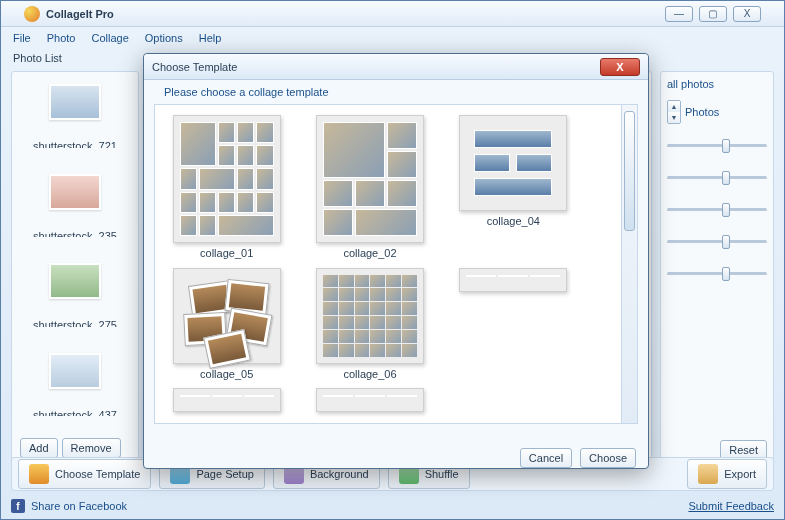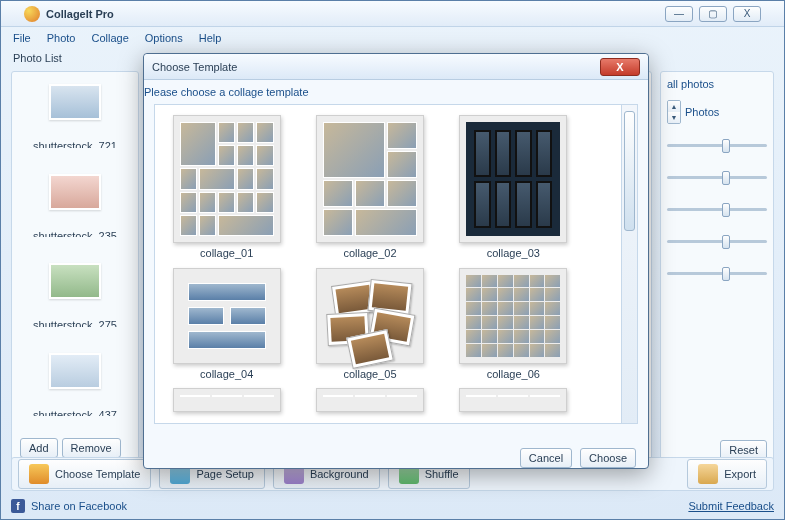--- a/index.html
+++ b/index.html
@@ -56,21 +56,21 @@
 .footer { position: absolute; left: 10px; right: 10px; bottom: 6px; display: flex; align-items: center; justify-content: space-between; color: #1a4f8a; }
 .footer .fb { display: flex; align-items: center; gap: 6px; cursor: pointer; }
 .fb-icon { width: 14px; height: 14px; background: #3b5998; color: #fff; display:flex; align-items:center; justify-content:center; border-radius:2px; font-weight:bold; font-size:10px; }
 .footer .feedback { color: #1a4f8a; text-decoration: underline; cursor: pointer; }
 
 
 .modal { position: absolute; left: 142px; top: 52px; width: 506px; height: 416px; background: #f4f9fe; border: 1px solid #4f6f91; box-shadow: 0 6px 24px rgba(0,0,0,.35); border-radius: 4px; z-index: 10; display: flex; flex-direction: column; }
 .modal-titlebar { height: 26px; background: linear-gradient(#f7fbff,#dce9f7); display:flex; align-items:center; padding: 0 8px; border-bottom:1px solid #b8cde2; border-radius: 4px 4px 0 0; }
 .modal-titlebar .title { flex:1; color:#2a3f55; }
 .modal-close { width: 40px; height: 18px; background: linear-gradient(#e77a6a,#c43b2a); border: 1px solid #8e2c1f; border-radius: 3px; display:flex; align-items:center; justify-content:center; color:#fff; cursor:pointer; font-weight:bold; }
-.modal-sub { padding: 6px 0; color: #1a4f8a; }
+.modal-sub { padding: 6px 20px; color: #1a4f8a; }
 .modal-body { flex:1; margin: 0 10px 8px 10px; background:#fff; border:1px solid #c6d8ea; display:flex;gap:36px; }
 .tpl-grid { flex:1; overflow:auto; padding: 10px 14px; display:grid; grid-template-columns: repeat(3, 1fr); gap: 8px 28px; }
 .tpl-item { display:flex; flex-direction:column; align-items:center; gap:4px; cursor:pointer; }
 .tpl-thumb { width: 108px; height: 128px; background: #ededed; border:1px solid #cfcfcf; box-shadow: 1px 2px 4px rgba(0,0,0,.2); position:relative; padding:6px; }
 .tpl-thumb.short { height: 96px; }
 .tpl-thumb.partial { height: 24px; overflow:hidden; }
 .grid-mosaic { width:100%; height:100%; display:grid; gap:2px; }
 .g1 { grid-template-columns: repeat(5,1fr); grid-template-rows: repeat(5,1fr); }
 .g2 { grid-template-columns: repeat(3,1fr); grid-template-rows: repeat(4,1fr); }
 .g3 { grid-template-columns: repeat(4,1fr); grid-template-rows: repeat(2,1fr); background:#1a2a3a; padding:8px; gap:4px; }
@@ -252,35 +252,20 @@
               <div class="cell"></div>
                 <div class="cell"></div>
                 <div class="cell"></div>
               <div class="cell"></div>
                 <div class="cell" style="grid-column:2/4"></div>
             </div>
           </div>
           <span class="tpl-label">collage_02</span>
         </div>
 
-        <div class="tpl-item">
-          <div class="tpl-thumb">
-            <div class="grid-mosaic g3">
-              <div class="cell"></div>
-                <div class="cell"></div>
-                <div class="cell"></div>
-                <div class="cell"></div>
-              <div class="cell"></div>
-                <div class="cell"></div>
-                <div class="cell"></div>
-                <div class="cell"></div>
-            </div>
-          </div>
-          <span class="tpl-label">collage_03</span>
-        </div>
 
         <div class="tpl-item">
           <div class="tpl-thumb short">
             <div class="grid-mosaic g4">
               <div class="cell" style="grid-column:1/3"></div>
               <div class="cell"></div>
                 <div class="cell"></div>
               <div class="cell" style="grid-column:1/3"></div>
             </div>
           </div>

